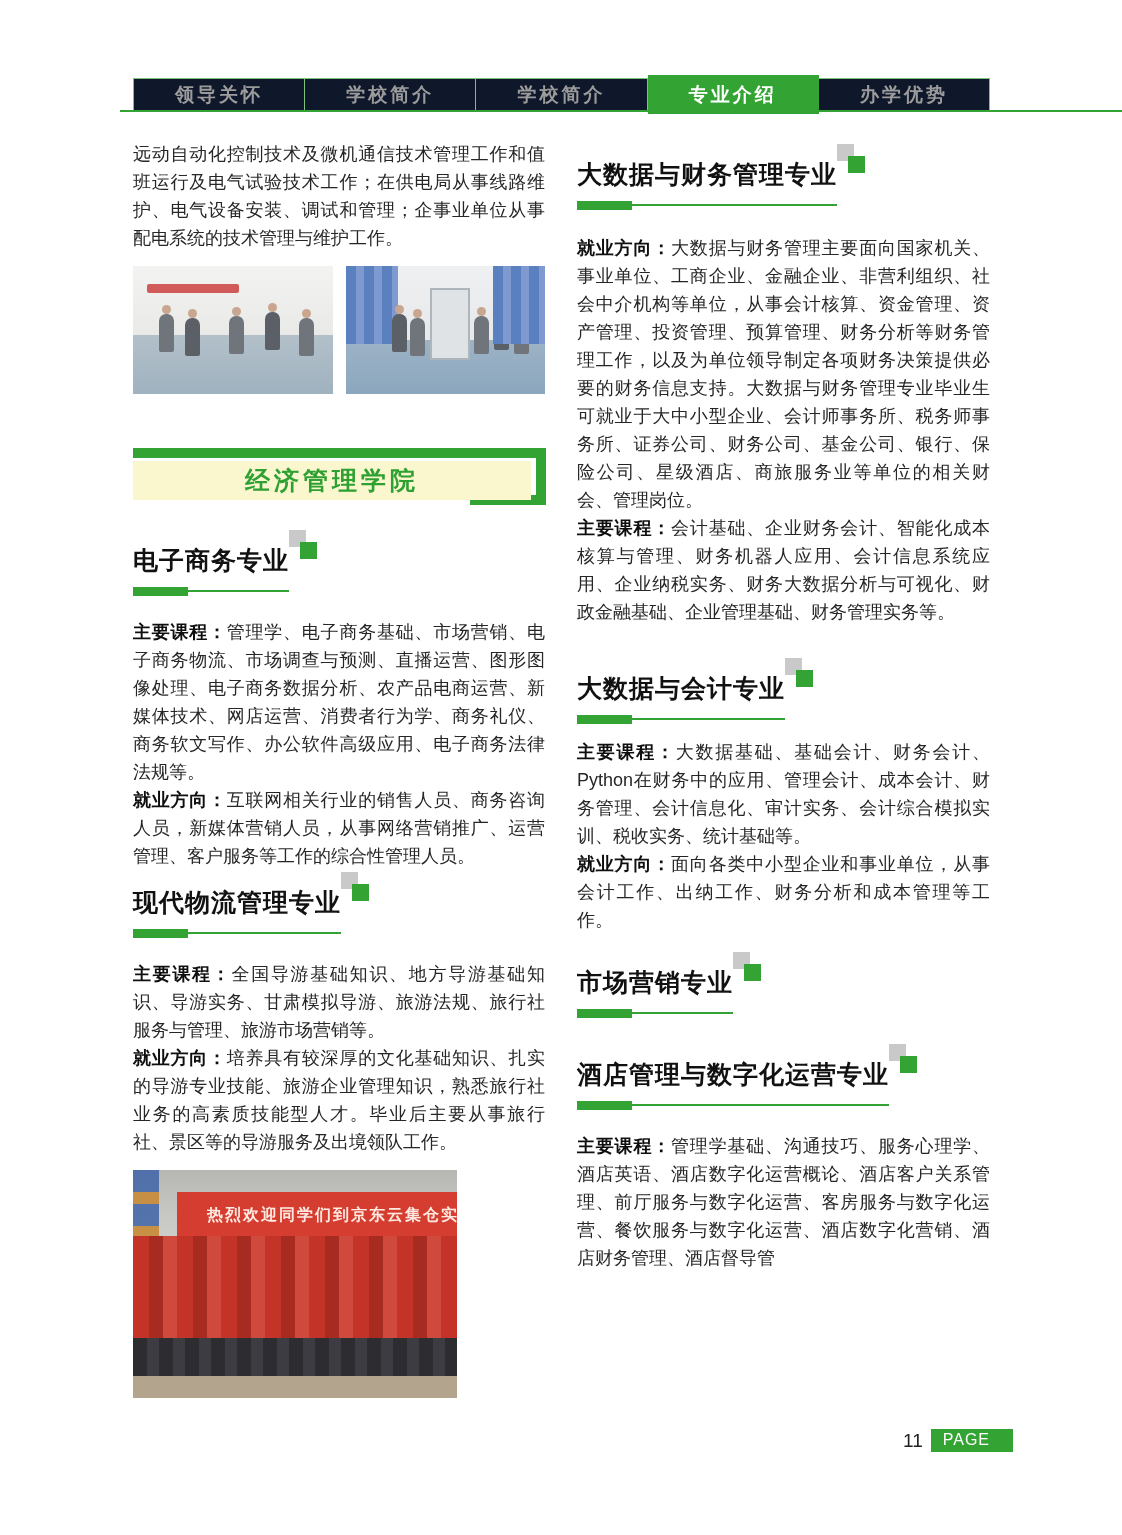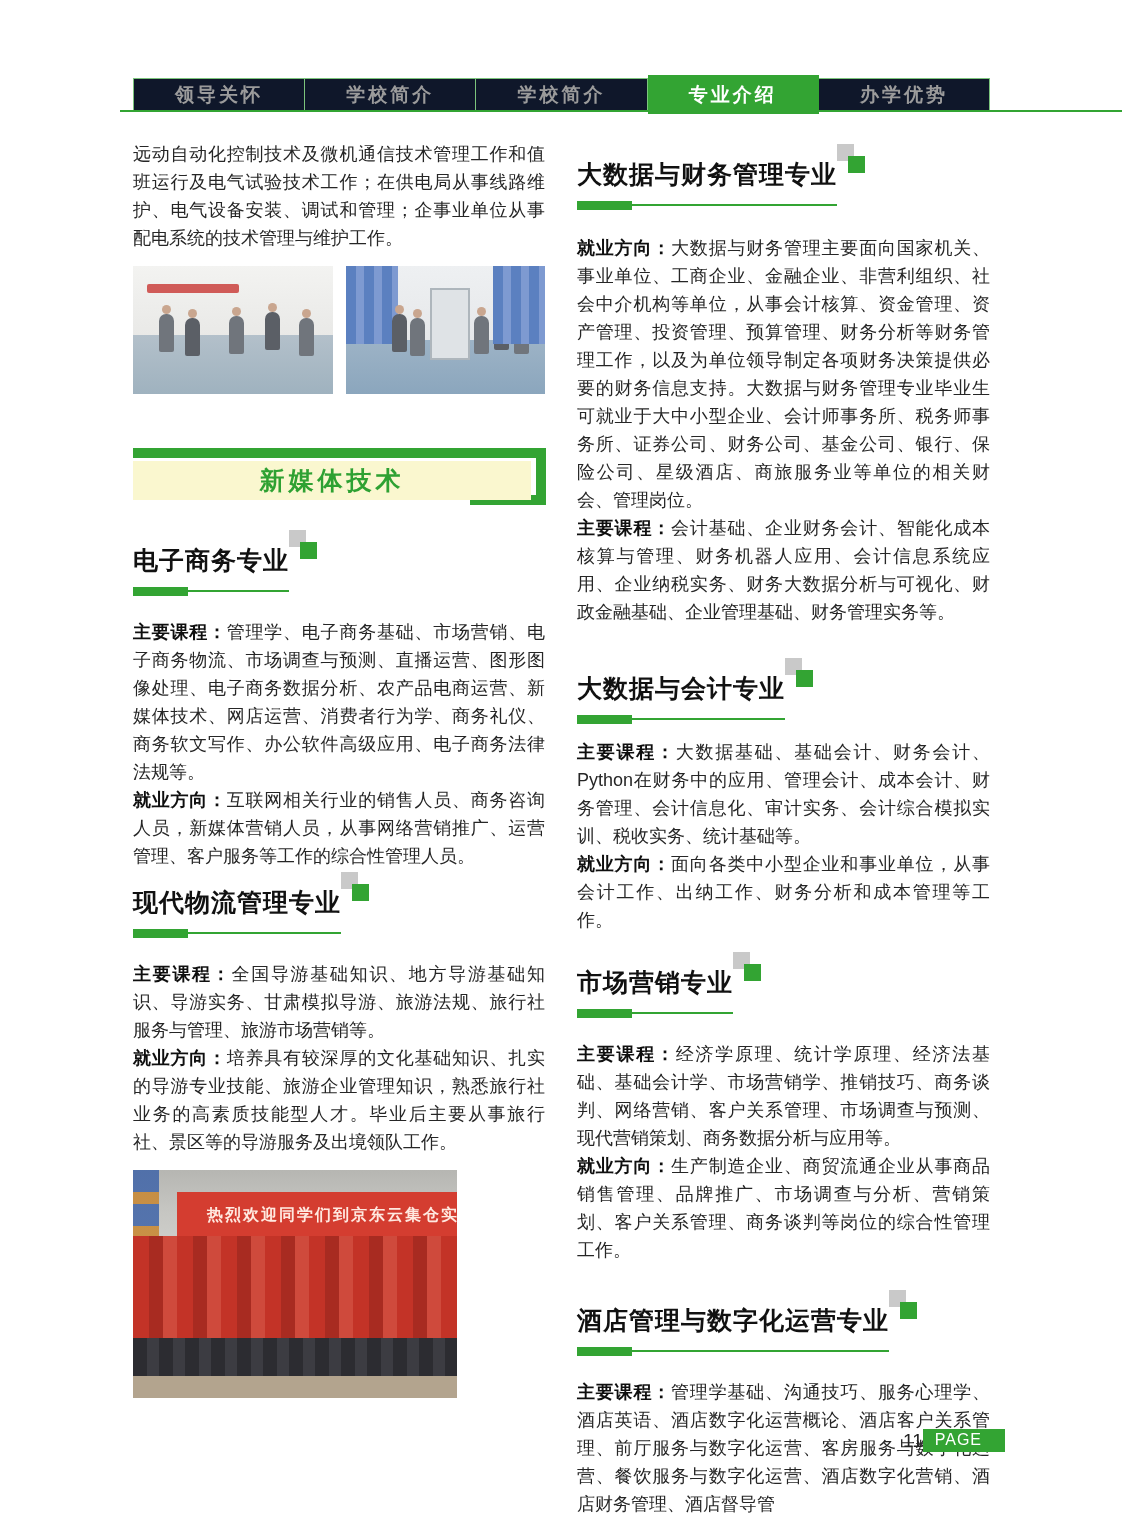--- a/index.html
+++ b/index.html
@@ -84,21 +84,21 @@
   .underline .thick { position:absolute; left:0; top:0; width:55px; height:9px; background:#33a433; }
 
   .mt-sec1 { margin-top:38px; }  .mt-body1 { margin-top:22px; }
   .mt-sec2 { margin-top:16px; }  .mt-body2 { margin-top:22px; }
   .r-sec1 { margin-top:158px; }  .r-body1 { margin-top:24px; }
   .r-sec2 { margin-top:46px; }   .r-body2 { margin-top:14px; }
   .r-sec3 { margin-top:32px; }   .r-body3 { margin-top:22px; }
   .r-sec4 { margin-top:40px; }   .r-body4 { margin-top:22px; }
 
   
-  .footer { position:absolute; left:903px; top:1429px; display:flex; align-items:center; }
+  .footer { position:absolute; left:903px; top:1429px; display:flex; align-items:center; gap:8px; }
   .page-num { font-size:19px; color:#222; }
   .page-badge { background:#33a433; color:#ffffff; font-size:16px; letter-spacing:1px;
                 padding:2px 23px 3px 12px; }
 </style>
 </head>
 <body>
 
 <nav class="nav">
   <div class="tab">领导关怀</div>
   <div class="tab">学校简介</div>
@@ -129,21 +129,21 @@
       <span class="fig dark" style="left:148px;top:46px;"></span>
       <span class="fig" style="left:168px;top:50px;"></span>
     </div>
   </div>
 
   <div class="banner">
     <span class="b-top"></span>
     <span class="b-right"></span>
     <span class="b-bottom"></span>
     <span class="b-stub"></span>
-    <div class="b-yellow">新媒体技术</div>
+    <div class="b-yellow">经济管理学院</div>
   </div>
 
   
   <div class="sec-h mt-sec1">
     <h3>电子商务专业</h3>
     <span class="deco">
         <span class="sq-gray"></span>
         <span class="sq-green"></span>
       </span>
     <div class="underline">
@@ -224,24 +224,20 @@
     <h3>市场营销专业</h3>
     <span class="deco">
         <span class="sq-gray"></span>
         <span class="sq-green"></span>
       </span>
     <div class="underline">
         <span class="thin"></span>
         <span class="thick"></span>
       </div>
   </div>
-  <div class="body-text r-body3">
-    <p><b>主要课程：</b><span>经济学原理、统计学原理、经济法基础、基础会计学、市场营销学、推销技巧、商务谈判、网络营销、客户关系管理、市场调查与预测、现代营销策划、商务数据分析与应用等。</span></p>
-    <p><b>就业方向：</b><span>生产制造企业、商贸流通企业从事商品销售管理、品牌推广、市场调查与分析、营销策划、客户关系管理、商务谈判等岗位的综合性管理工作。</span></p>
-  </div>
 
   
   <div class="sec-h r-sec4">
     <h3>酒店管理与数字化运营专业</h3>
     <span class="deco">
         <span class="sq-gray"></span>
         <span class="sq-green"></span>
       </span>
     <div class="underline">
         <span class="thin"></span>

